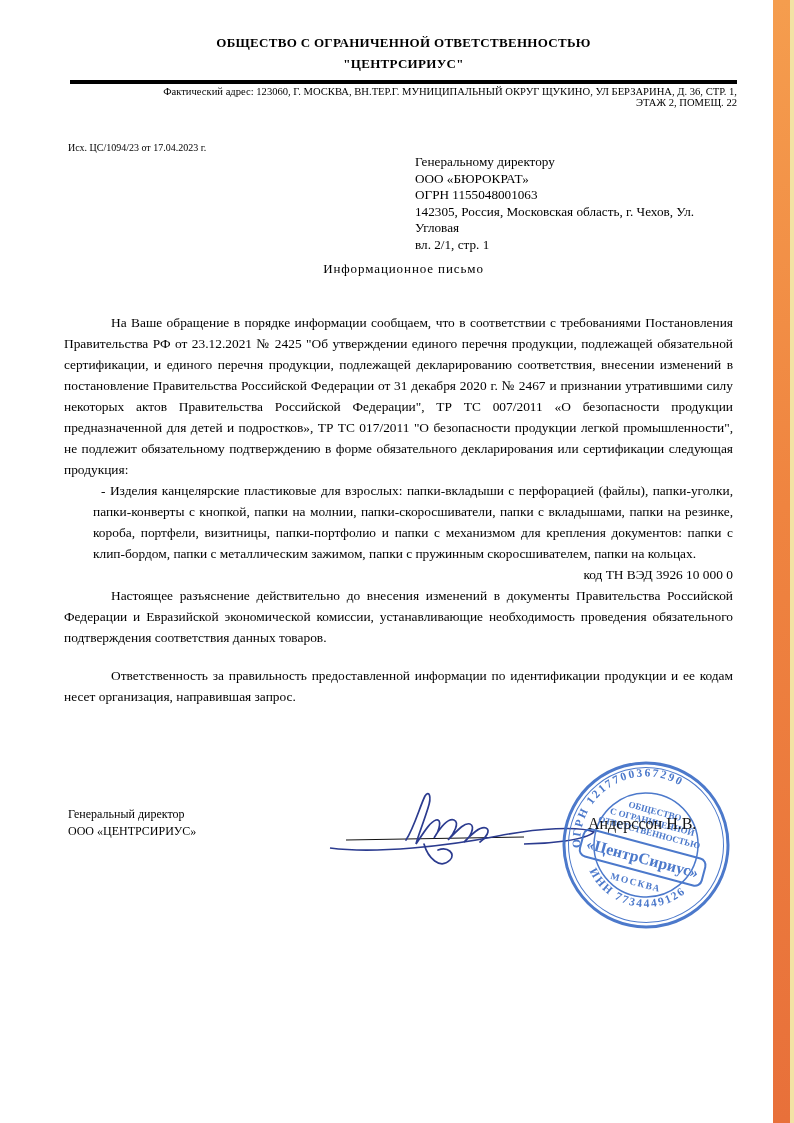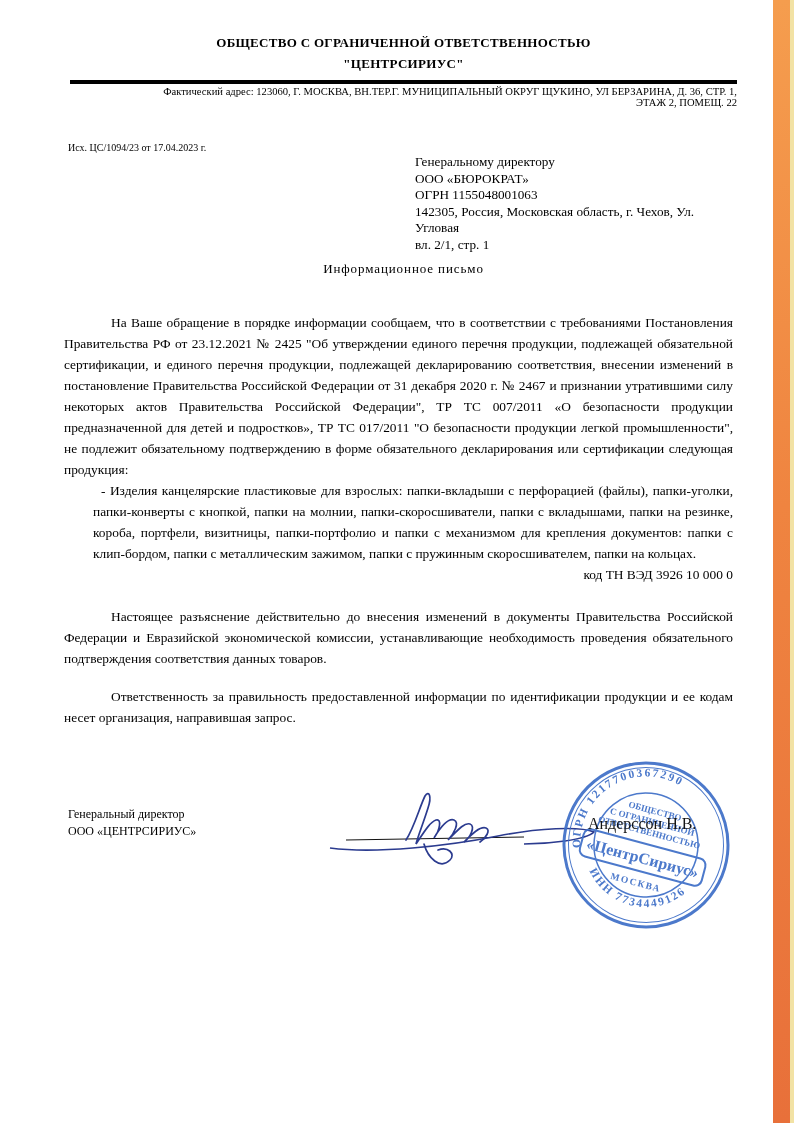--- a/index.html
+++ b/index.html
@@ -39,21 +39,21 @@
     text-align:center; font-size:13px; letter-spacing:0.9px;font-family:Liberation Serif, serif;
   }
   
   .body-text {
     position:absolute; top:312px; left:64px; width:669px;
     font-size:13.4px; line-height:21px; text-align:justify;
   }
   .body-text p.indent { text-indent:47px; }
   .list-block { margin-left:29px; text-indent:8px; text-align:justify; }
   .tnved-line { margin-left:29px; text-align:right; }
-  .para-2 { margin-top:21px; }
+  .para-2 { }
   .para-3 { margin-top:17px; }
   
   .sign-block { position:absolute; top:806px; left:68px; font-size:12px; line-height:17px; }
   .signature-svg { position:absolute; top:788px; left:328px; width:272px; height:92px; }
   .stamp-svg { position:absolute; top:757px; left:558px; width:176px; height:176px; }
   .sign-name {
     position:absolute; top:815px; left:588px;
     font-size:16px; color:#141414; z-index:5;
   }
 </style>

